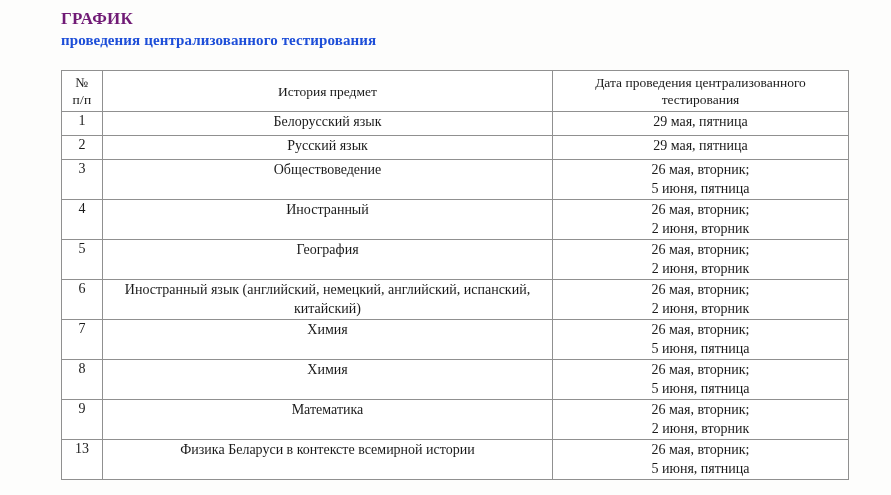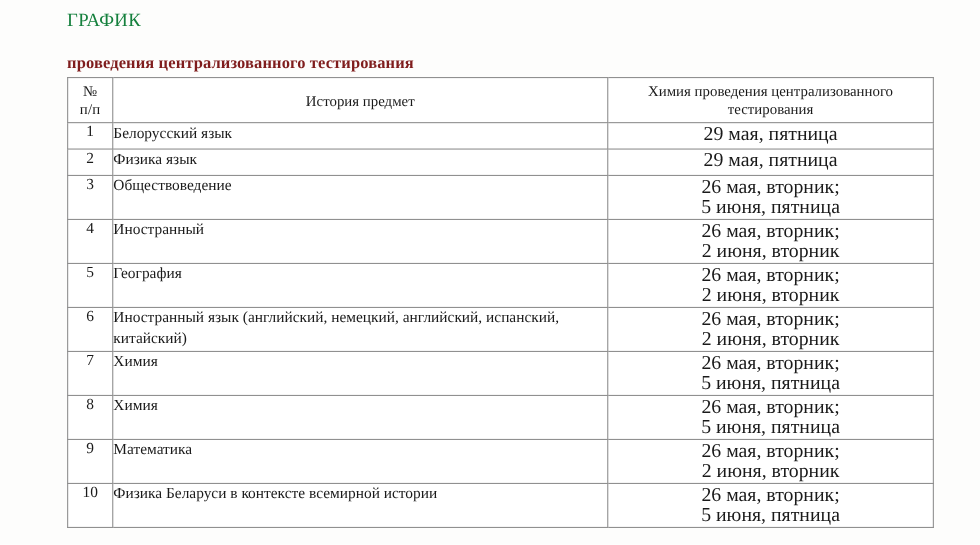--- a/index.html
+++ b/index.html
@@ -23,33 +23,33 @@
 
   
   .title-block {
     position: absolute;
     left: 61px;
     top: 8px;
     width: 700px;
   }
   .title-main {
     font-size: 17px;
-    font-weight: normal;
+    font-weight: bold;
     line-height: 21px;
     letter-spacing: 0.3px;
-    color: #15803d;
+    color: #701a75;
     white-space: nowrap;
   }
   .title-sub {
     font-size: 15px;
     font-weight: bold;
     line-height: 20px;
     letter-spacing: 0.1px;
-    color: #7f1d1d;
-    margin-top: 19px;
+    color: #1d4ed8;
+    margin-top: 1px;
     white-space: nowrap;
   }
 
   
   .schedule-table {
     position: absolute;
     left: 61px;
     top: 70px;
     width: 787px;
     border-collapse: collapse;
@@ -85,28 +85,28 @@
   .th-num .l1, .th-num .l2 { display: block; }
 
   
   .cell-num {
     text-align: center;
     font-size: 14px;
     line-height: 18px;
     padding: 2px 2px 2px 2px;
   }
   .cell-subject {
-    text-align: left;
+    text-align: center;
     font-size: 14px;
     line-height: 19px;
     padding: 2px 4px 2px 3px;
   }
   .cell-date {
     text-align: center;
-    font-size: 18px;
+    font-size: 14px;
     line-height: 19px;
     padding: 2px 4px 2px 4px;
   }
   .cell-date .dline { display: block; white-space: nowrap; }
 
   tr.row-single td { height: 23px; }
   tr.row-double td { height: 39px; }
 </style>
 </head>
 <body>
@@ -124,34 +124,34 @@
       <col class="c-subj">
       <col class="c-date">
     </colgroup>
     <thead>
       <tr>
         <th class="th-num">
           <span class="l1">№</span>
           <span class="l2">п/п</span>
         </th>
         <th>История предмет</th>
-        <th>Химия проведения централизованного тестирования</th>
+        <th>Дата проведения централизованного тестирования</th>
       </tr>
     </thead>
     <tbody id="table-body">
         <tr class="row-single">
           <td class="cell-num">1</td>
           <td class="cell-subject">Белорусский язык</td>
           <td class="cell-date">
             <span class="dline">29 мая, пятница</span>
           </td>
         </tr>
         <tr class="row-single">
           <td class="cell-num">2</td>
-          <td class="cell-subject">Физика язык</td>
+          <td class="cell-subject">Русский язык</td>
           <td class="cell-date">
             <span class="dline">29 мая, пятница</span>
           </td>
         </tr>
         <tr class="row-double">
           <td class="cell-num">3</td>
           <td class="cell-subject">Обществоведение</td>
           <td class="cell-date">
             <span class="dline">26 мая, вторник;</span>
             <span class="dline">5 июня, пятница</span>
@@ -199,21 +199,21 @@
         </tr>
         <tr class="row-double">
           <td class="cell-num">9</td>
           <td class="cell-subject">Математика</td>
           <td class="cell-date">
             <span class="dline">26 мая, вторник;</span>
             <span class="dline">2 июня, вторник</span>
           </td>
         </tr>
         <tr class="row-double">
-          <td class="cell-num">10</td>
+          <td class="cell-num">13</td>
           <td class="cell-subject">Физика Беларуси в контексте всемирной истории</td>
           <td class="cell-date">
             <span class="dline">26 мая, вторник;</span>
             <span class="dline">5 июня, пятница</span>
           </td>
         </tr>
       </tbody>
   </table>
 
 </div>

